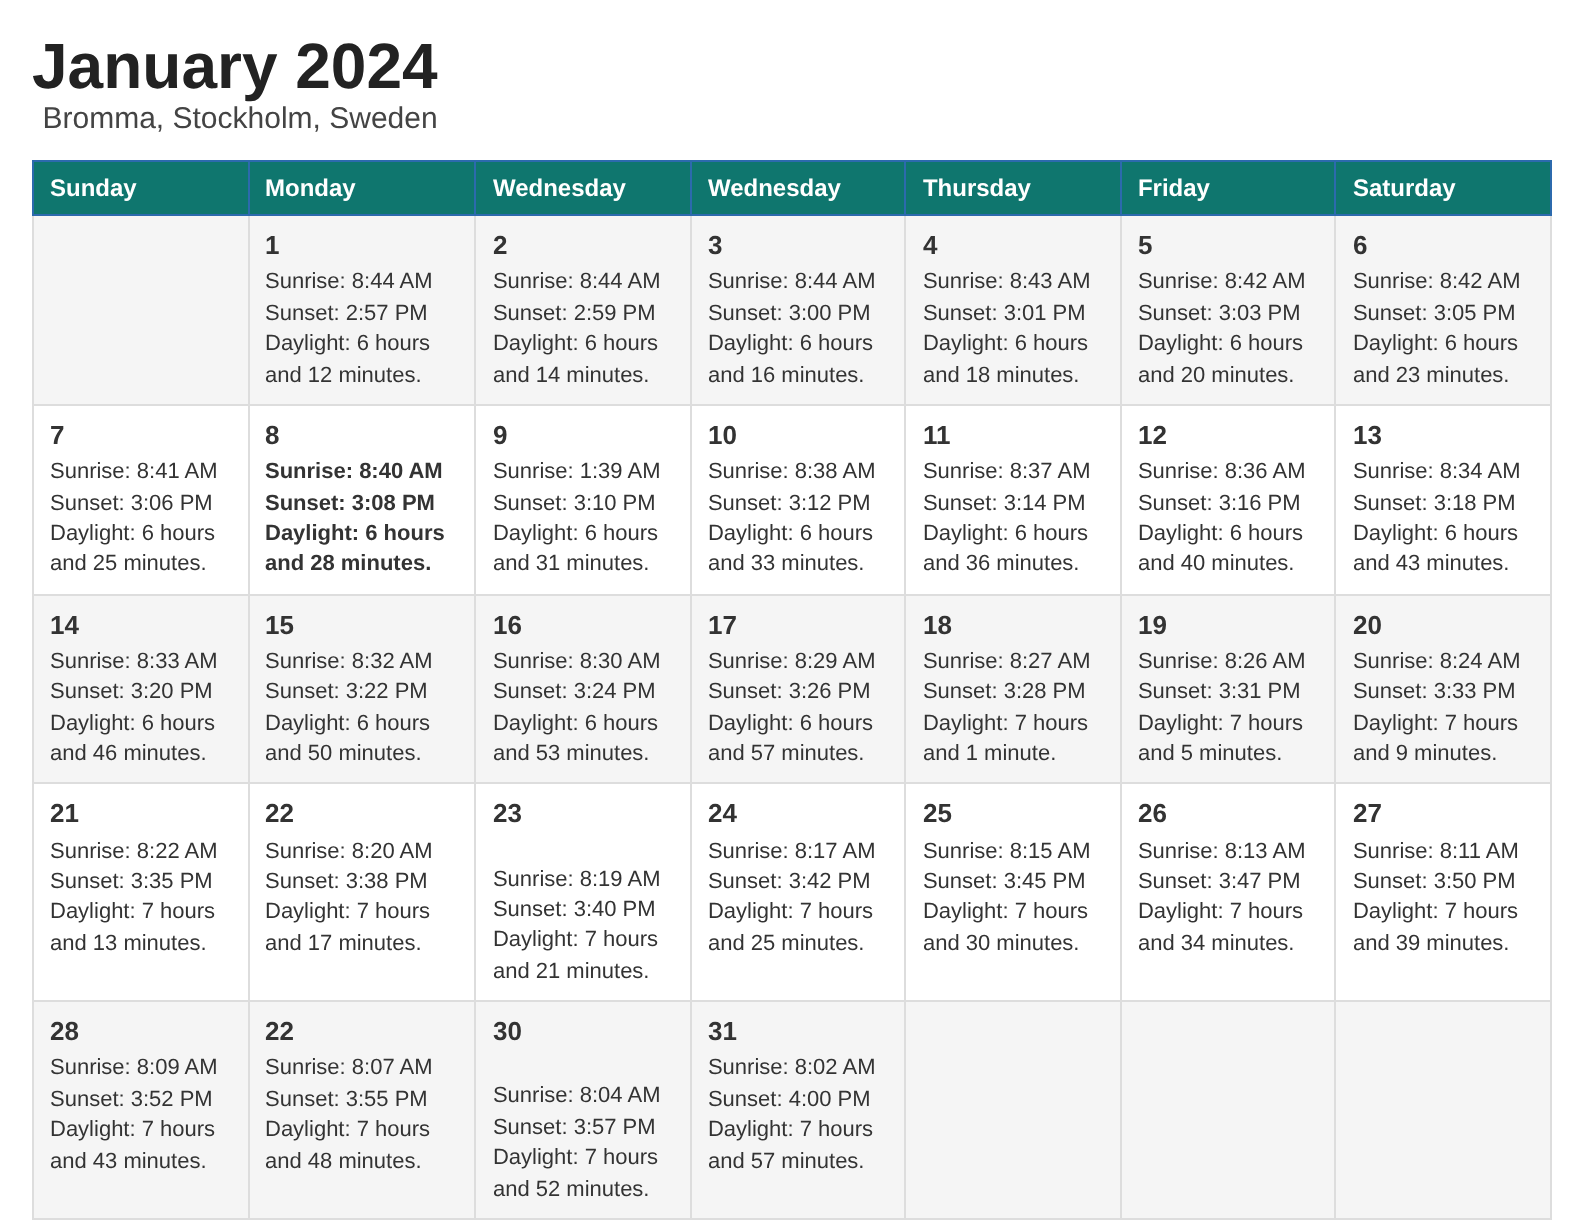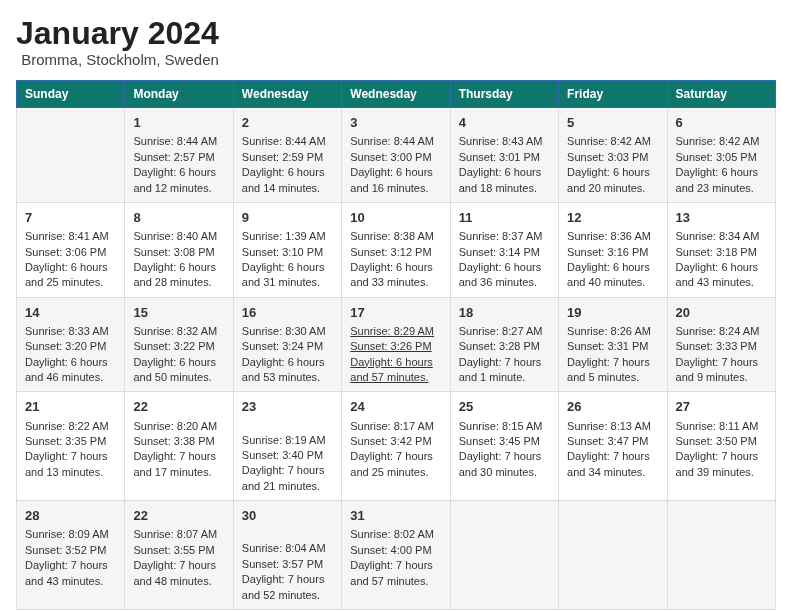--- a/index.html
+++ b/index.html
@@ -169,21 +169,21 @@
       <tr>
         <td>
           <span class="day-number">7</span>
           <div class="day-info" style="white-space: pre-line;">Sunrise: 8:41 AM
 Sunset: 3:06 PM
 Daylight: 6 hours
 and 25 minutes.</div>
         </td>
         <td>
           <span class="day-number">8</span>
-          <div class="day-info" style="white-space: pre-line;">Sunrise: 8:40 AM
+          <div class="day-info" style="white-space: pre-line; font-weight: bold;">Sunrise: 8:40 AM
 Sunset: 3:08 PM
 Daylight: 6 hours
 and 28 minutes.</div>
         </td>
         <td>
           <span class="day-number">9</span>
           <div class="day-info" style="white-space: pre-line;">Sunrise: 1:39 AM
 Sunset: 3:10 PM
 Daylight: 6 hours
 and 31 minutes.</div>
@@ -234,21 +234,21 @@
         </td>
         <td>
           <span class="day-number">16</span>
           <div class="day-info" style="white-space: pre-line;">Sunrise: 8:30 AM
 Sunset: 3:24 PM
 Daylight: 6 hours
 and 53 minutes.</div>
         </td>
         <td>
           <span class="day-number">17</span>
-          <div class="day-info" style="white-space: pre-line; text-decoration: underline;">Sunrise: 8:29 AM
+          <div class="day-info" style="white-space: pre-line;">Sunrise: 8:29 AM
 Sunset: 3:26 PM
 Daylight: 6 hours
 and 57 minutes.</div>
         </td>
         <td>
           <span class="day-number">18</span>
           <div class="day-info" style="white-space: pre-line;">Sunrise: 8:27 AM
 Sunset: 3:28 PM
 Daylight: 7 hours
 and 1 minute.</div>

